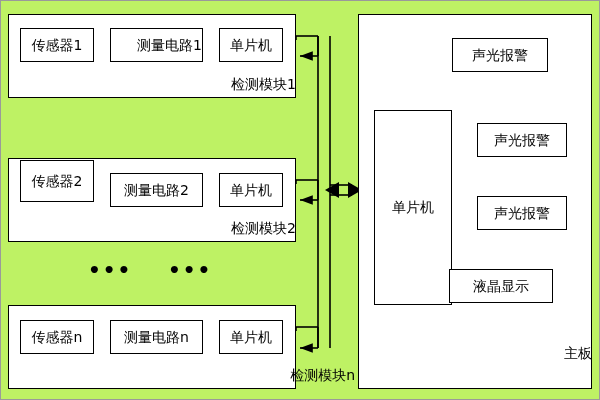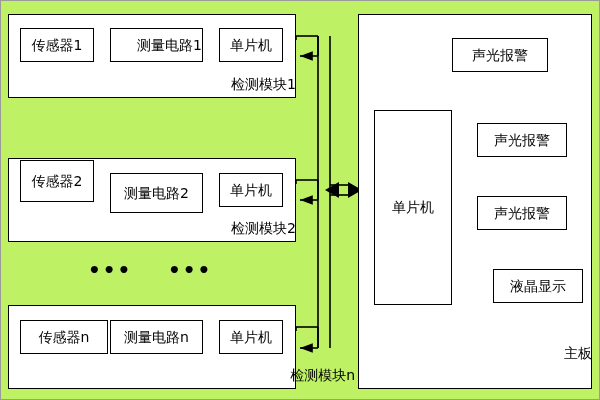--- a/index.html
+++ b/index.html
@@ -140,33 +140,33 @@
   </div>
   <div class="box node" style="left:219px; top:28px; width:64px; height:34px;">
     <span>单片机</span>
   </div>
   <div class="caption node" style="left:8px; top:76px; width:288px;">检测模块1</div>
 
   <div class="group" style="left:8px; top:158px; width:288px; height:84px;"></div>
   <div class="box node" style="left:20px; top:160px; width:74px; height:42px;">
     <span>传感器2</span>
   </div>
-  <div class="box node" style="left:110px; top:173px; width:93px; height:40px;">
+  <div class="box node" style="left:110px; top:173px; width:93px; height:34px;">
     <span>测量电路2</span>
   </div>
   <div class="box node" style="left:219px; top:173px; width:64px; height:34px;">
     <span>单片机</span>
   </div>
   <div class="caption node" style="left:8px; top:220px; width:288px;">检测模块2</div>
 
   <div class="dots" style="left:88px; top:258px;">•••</div>
   <div class="dots" style="left:168px; top:258px;">•••</div>
 
   <div class="group" style="left:8px; top:305px; width:288px; height:84px;"></div>
-  <div class="box node" style="left:20px; top:320px; width:88px; height:34px;">
+  <div class="box node" style="left:20px; top:320px; width:74px; height:34px;">
     <span>传感器n</span>
   </div>
   <div class="box node" style="left:110px; top:320px; width:93px; height:34px;">
     <span>测量电路n</span>
   </div>
   <div class="box node" style="left:219px; top:320px; width:64px; height:34px;">
     <span>单片机</span>
   </div>
   <div class="caption node" style="left:8px; top:367px; width:347px;">检测模块n</div>
 
@@ -176,18 +176,18 @@
   </div>
   <div class="box node" style="left:374px; top:110px; width:78px; height:195px;">
     <span class="vtext">单片机</span>
   </div>
   <div class="box node" style="left:477px; top:123px; width:90px; height:34px;">
     <span>声光报警</span>
   </div>
   <div class="box node" style="left:477px; top:196px; width:90px; height:34px;align-items:center;">
     <span>声光报警</span>
   </div>
-  <div class="box node" style="left:449px; top:269px; width:90px; height:34px;margin-left:44px;">
+  <div class="box node" style="left:449px; top:269px; width:104px; height:34px;">
     <span>液晶显示</span>
   </div>
   <div class="caption node" style="left:358px; top:345px; width:234px;">主板</div>
 
 </div>
 
 </body></html>

